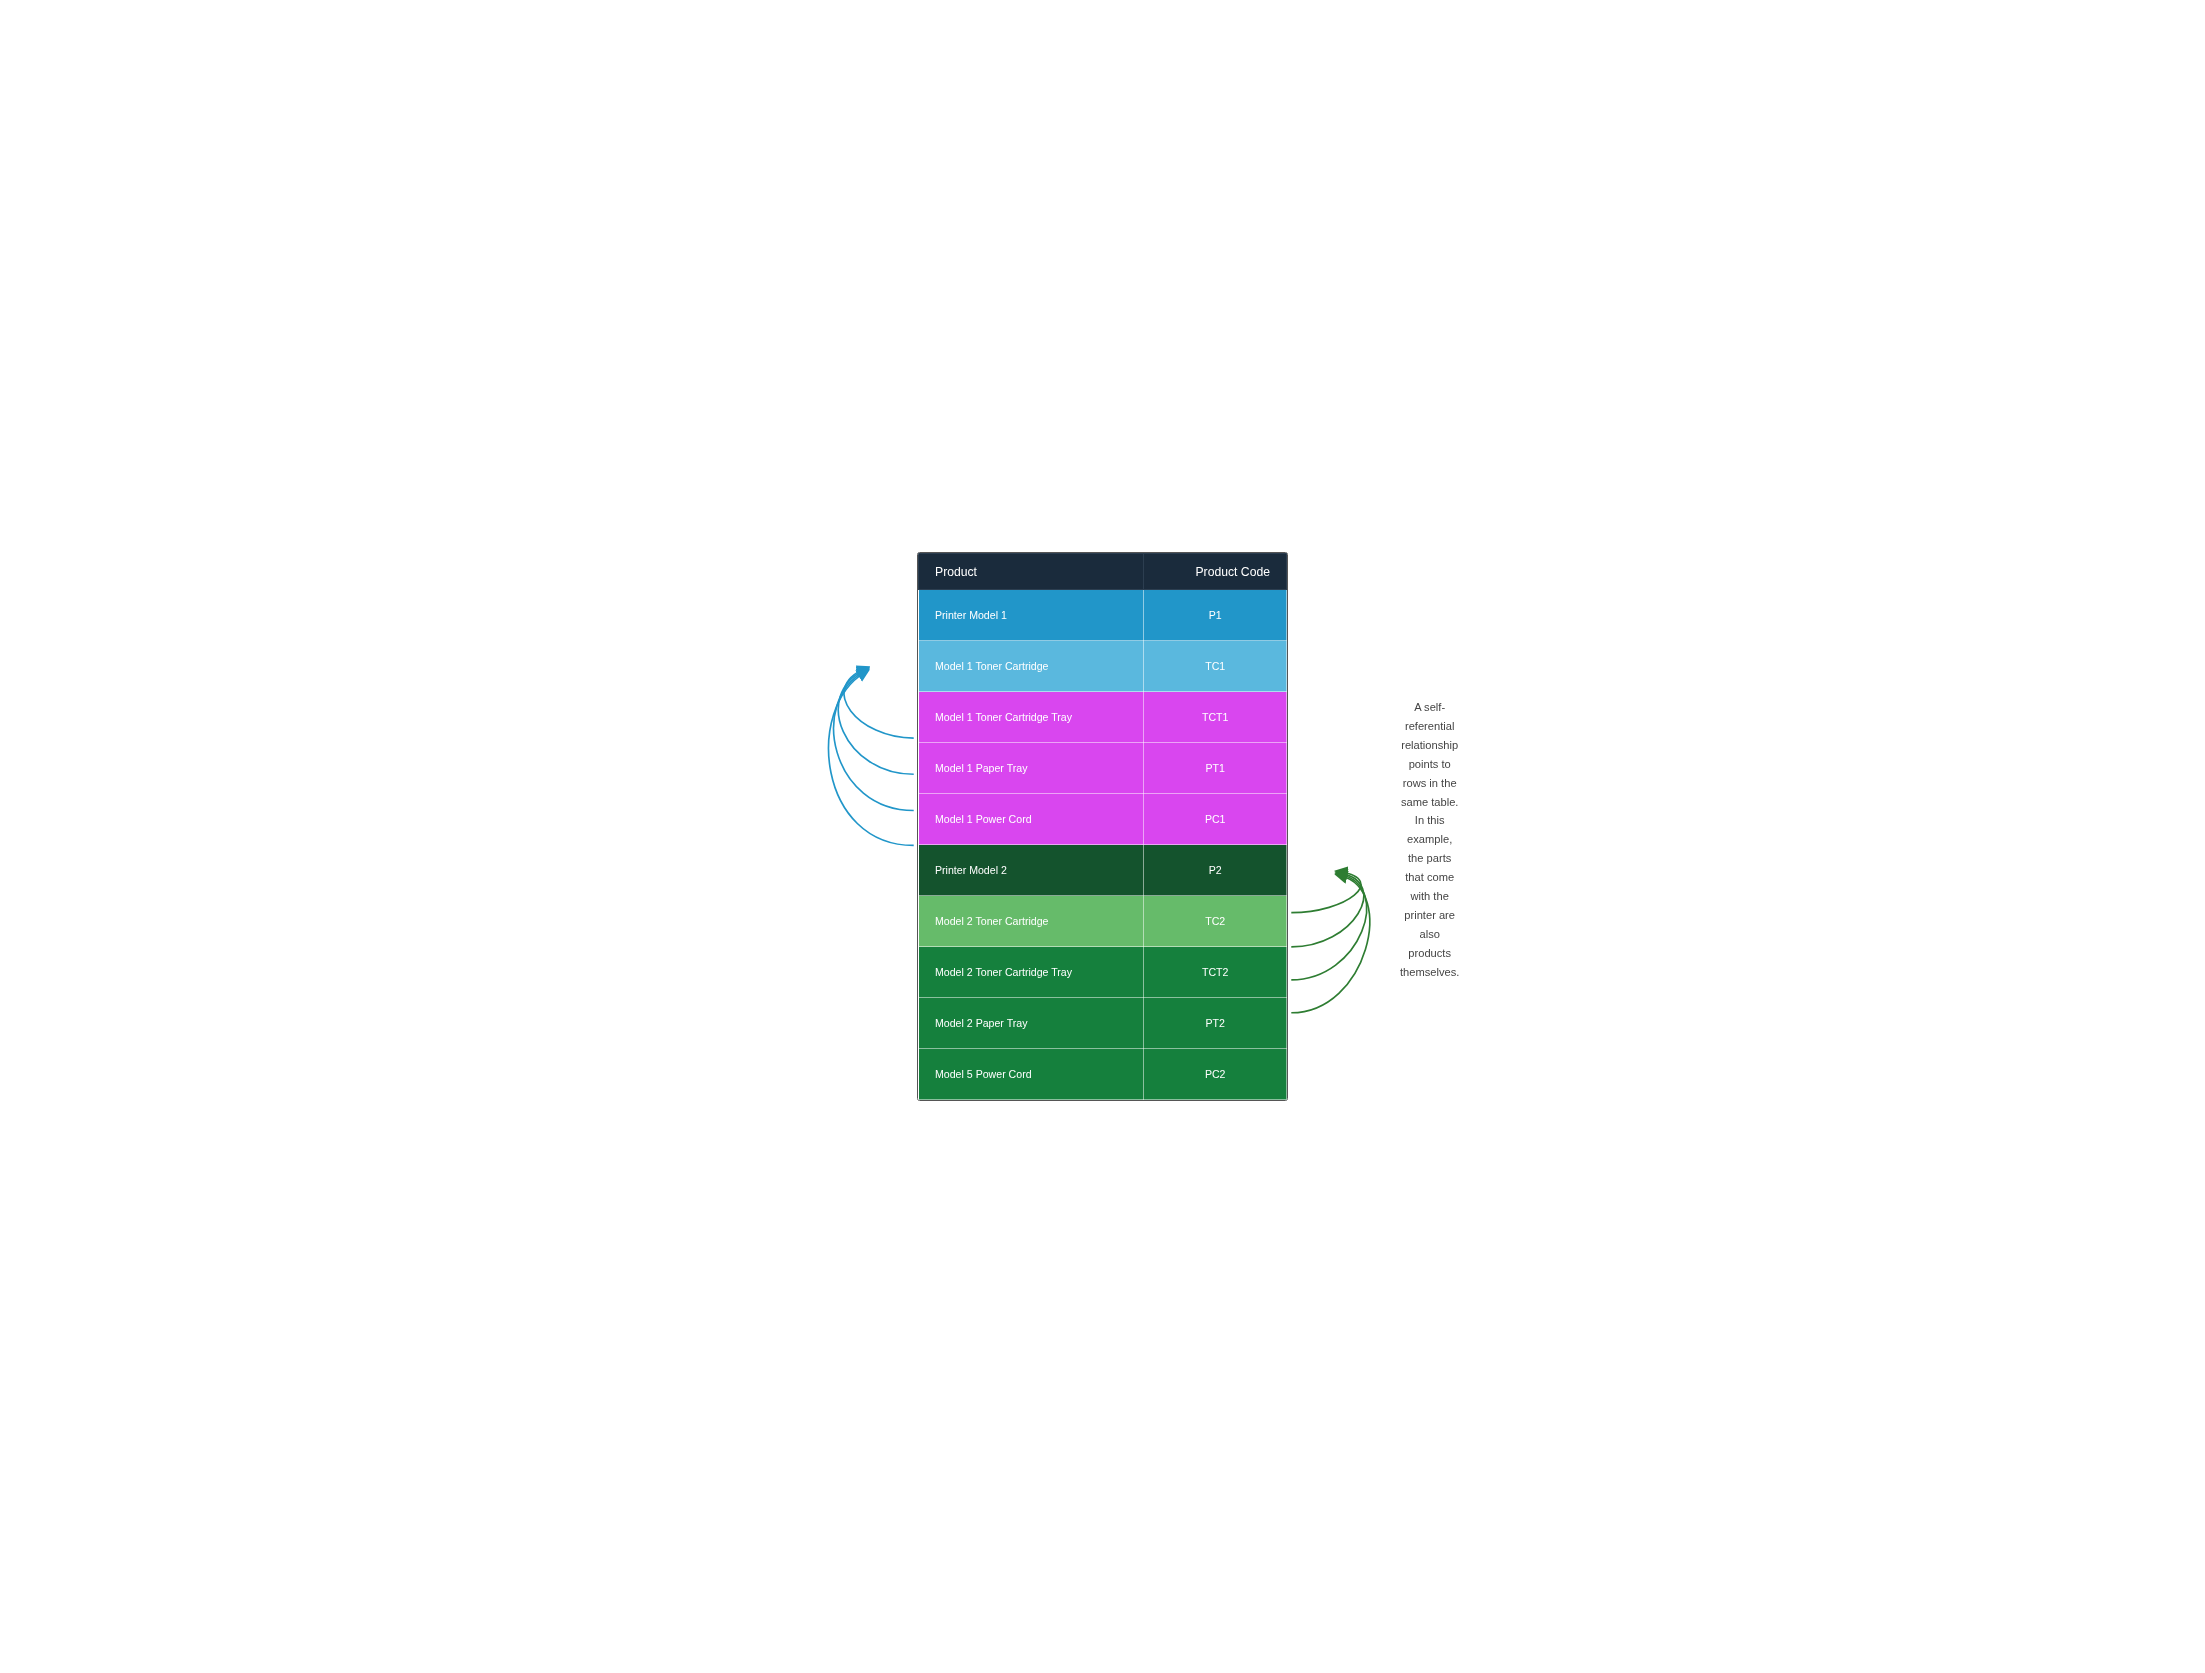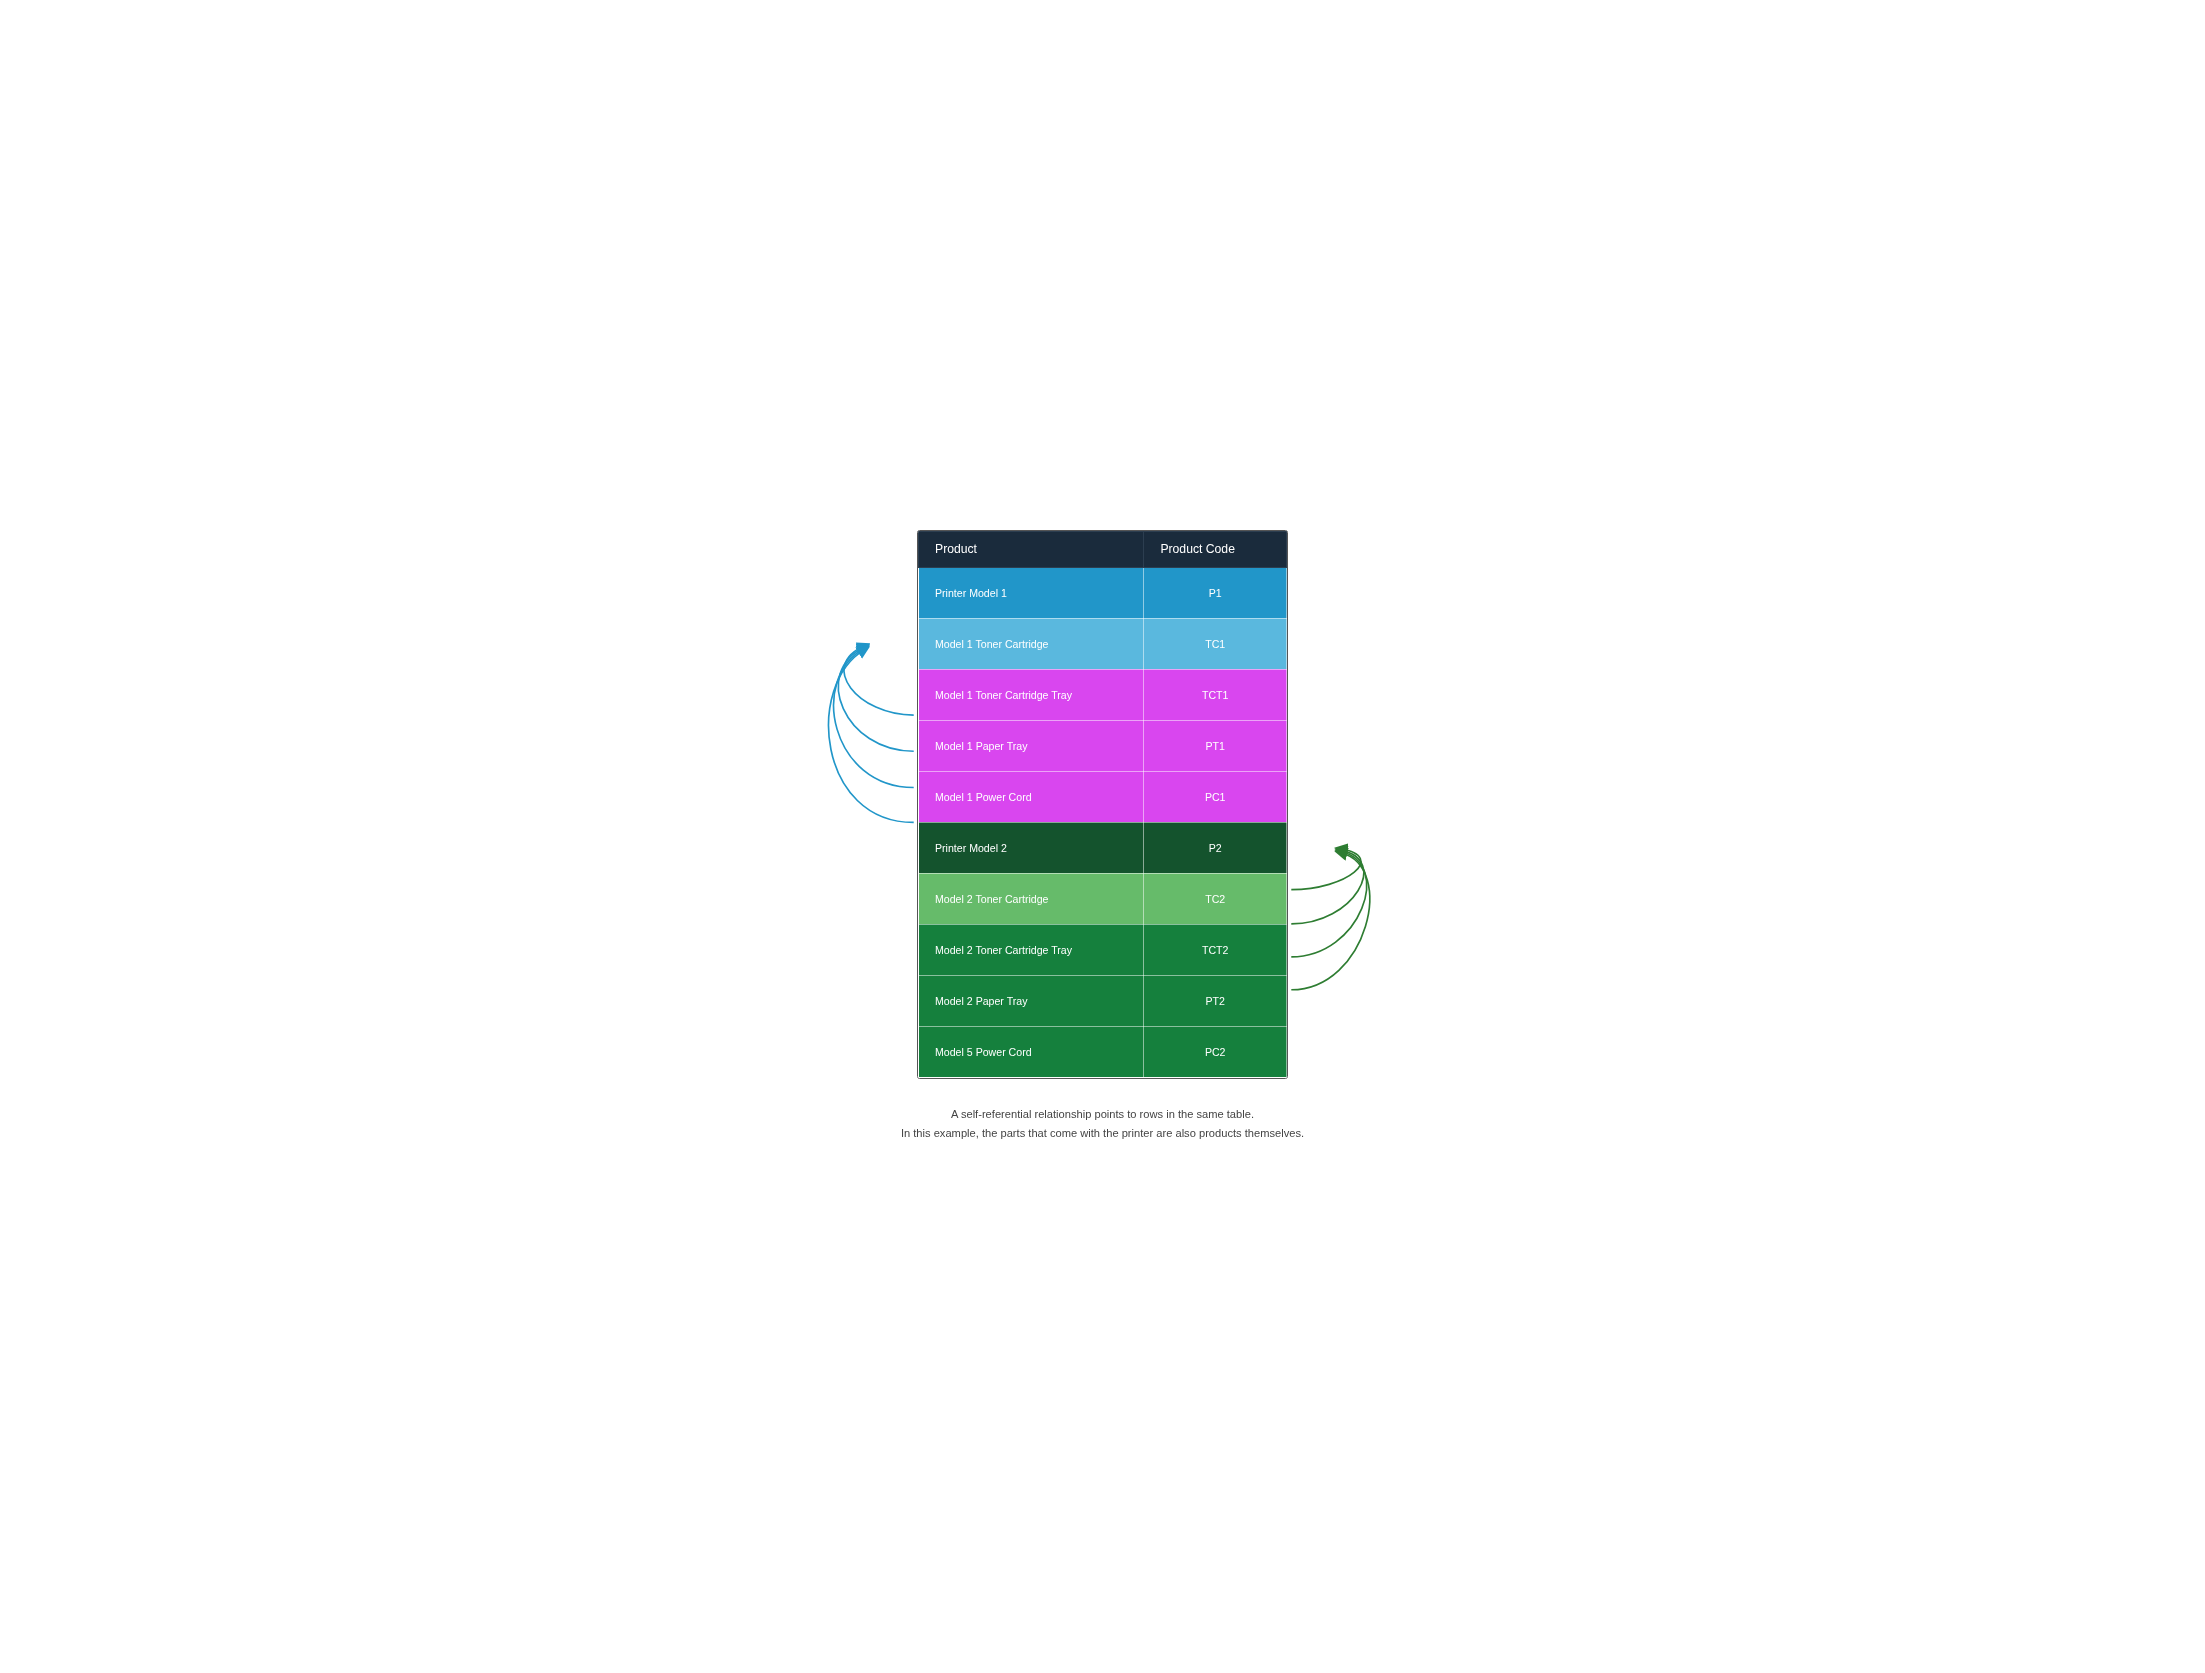--- a/index.html
+++ b/index.html
@@ -10,21 +10,21 @@
       display: flex;
       flex-direction: column;
       align-items: center;
       justify-content: center;
       min-height: 100vh;
       padding: 26.5px 13.2px;
     }
 
     .main-container {
       display: flex;
-      flex-direction: column;
+      flex-direction: row;
       align-items: center;
       width: 100%;
       max-width: 595px;
     }
 
     .diagram-area {
       display: flex;
       align-items: center;
       justify-content: center;
       width: 100%;
@@ -65,21 +65,21 @@
       background-color: #1a2b3c;
       color: #ffffff;
       font-size: 1.15rem;
       font-weight: 500;
       padding: 10.6px 16px;
       text-align: left;
       border: 0.7px solid #2c3e50;
     }
 
     thead tr th:last-child {
-      text-align: left;
+      text-align: right;
     }
 
     tbody tr td {
       padding: 19px 16px;
       font-size: 1rem;
       font-weight: 400;
       border: 0.7px solid rgba(255,255,255,0.5);
       color: #ffffff;
     }
 

